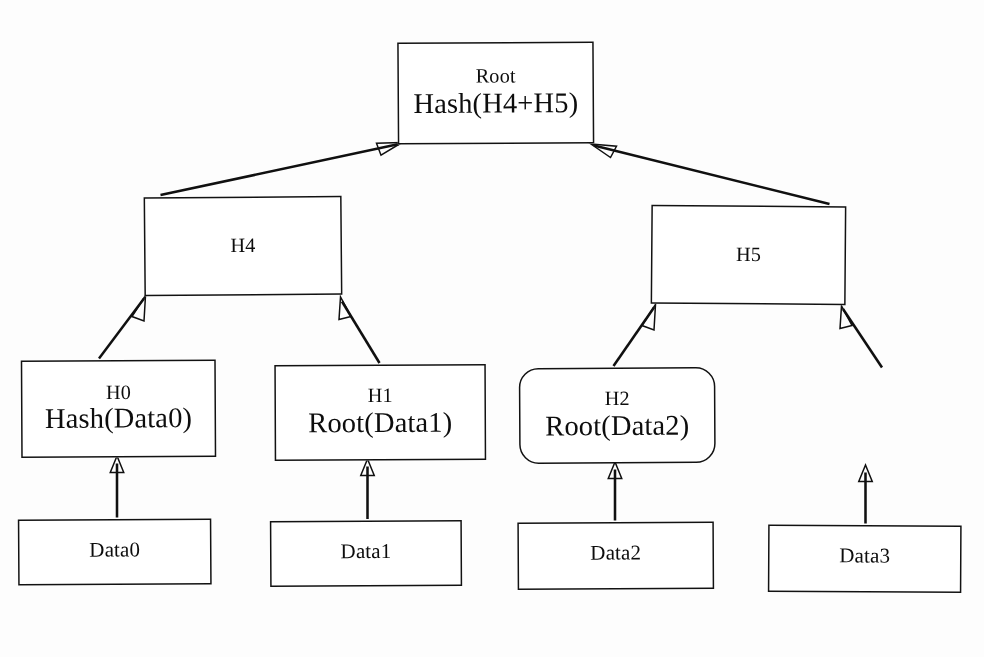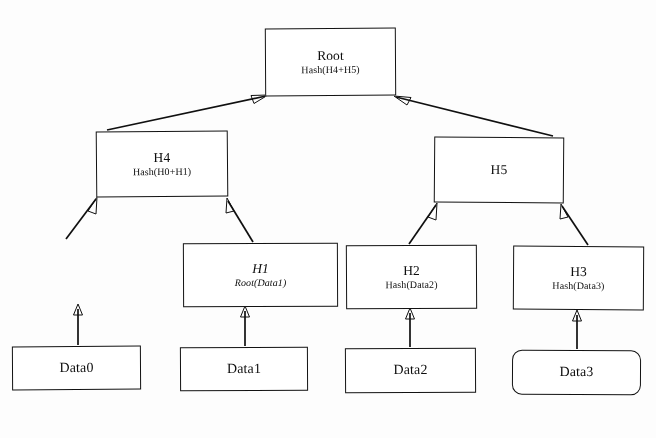--- a/index.html
+++ b/index.html
@@ -25,49 +25,49 @@
     display: flex;
     flex-direction: column;
     align-items: center;
     justify-content: center;
     color: #0d0d0d;
     text-align: center;
     line-height: 1.16;
     letter-spacing: 0.1px;
   }
   .node .l1 { font-size: 13.5px; }
-  .node .l2 { font-size: 10px; }
+  .node .l2 { font-size: 19px; }
   .node.single .l1 { font-size: 14px; }
 
   
   #node-root { left: 265px; top: 28px;  width: 131px; height: 68px;
                transform: rotate(-0.35deg); }
   
   #node-h4  { left: 96px;  top: 131px; width: 132px; height: 66px;
               transform: rotate(-0.5deg); }
   #node-h5  { left: 434px; top: 137px; width: 130px; height: 66px;
               transform: rotate(0.45deg); }
   
   #node-h0  { left: 14px;  top: 240px; width: 130px; height: 65px;
               transform: rotate(-0.3deg); }
-  #node-h1  { left: 183px; top: 243px; width: 155px; height: 64px;
-              transform: rotate(-0.25deg); font-style: italic; }
+  #node-h1  { left: 183px; top: 243px; width: 141px; height: 64px;
+              transform: rotate(-0.25deg); }
   #node-h2  { left: 346px; top: 245px; width: 131px; height: 64px;
-              transform: rotate(-0.3deg); }
+              transform: rotate(-0.3deg); border-radius: 13px; }
   #node-h3  { left: 513px; top: 246px; width: 131px; height: 64px;
               transform: rotate(0.35deg); }
   
   #node-d0  { left: 12px;  top: 346px; width: 129px; height: 44px;
               transform: rotate(-0.35deg); }
   #node-d1  { left: 180px; top: 347px; width: 128px; height: 44px;
               transform: rotate(-0.3deg); align-items: center; }
   #node-d2  { left: 345px; top: 348px; width: 131px; height: 45px;
               transform: rotate(-0.3deg); }
   #node-d3  { left: 512px; top: 350px; width: 129px; height: 45px;
-              transform: rotate(0.3deg); border-radius: 10px; }
+              transform: rotate(0.3deg); }
 
   
   #edges {
     position: absolute;
     left: 0; top: 0;
     width: 656px; height: 438px;
     pointer-events: none;
   }
   #edges line, #edges polygon, #edges path {
     stroke: #101010;
@@ -114,37 +114,36 @@
     <polygon class="arrowhead" points="577,310 572.5,321 581.5,321"></polygon>
   </svg>
 
   <div class="node" id="node-root">
     <span class="l1">Root</span>
     <span class="l2">Hash(H4+H5)</span>
   </div>
 
   <div class="node" id="node-h4">
     <span class="l1">H4</span>
-    <span class="l2">Hash(H0+H1)</span>
   </div>
   <div class="node" id="node-h5">
     <span class="l1">H5</span>
   </div>
 
+  <div class="node" id="node-h0">
+    <span class="l1">H0</span>
+    <span class="l2">Hash(Data0)</span>
+  </div>
   <div class="node" id="node-h1">
     <span class="l1">H1</span>
     <span class="l2">Root(Data1)</span>
   </div>
   <div class="node" id="node-h2">
     <span class="l1">H2</span>
-    <span class="l2">Hash(Data2)</span>
-  </div>
-  <div class="node" id="node-h3">
-    <span class="l1">H3</span>
-    <span class="l2">Hash(Data3)</span>
+    <span class="l2">Root(Data2)</span>
   </div>
 
   <div class="node single" id="node-d0">
     <span class="l1">Data0</span>
   </div>
   <div class="node single" id="node-d1">
     <span class="l1">Data1</span>
   </div>
   <div class="node single" id="node-d2">
     <span class="l1">Data2</span>

